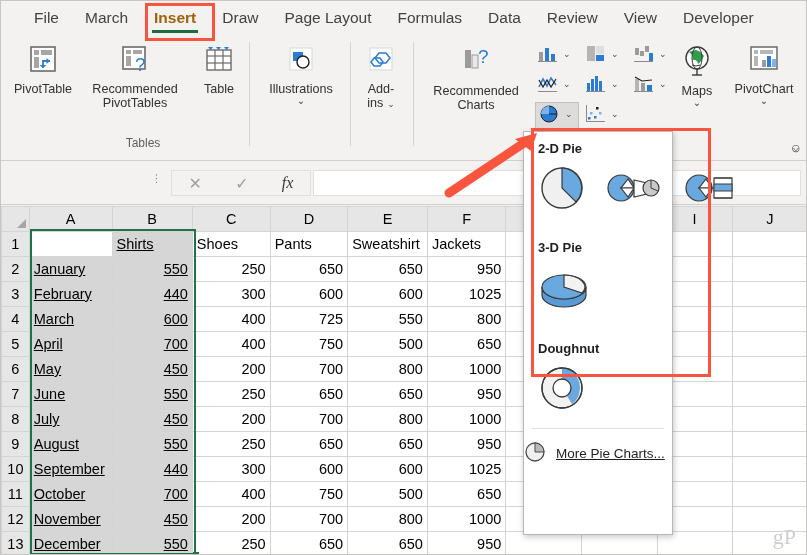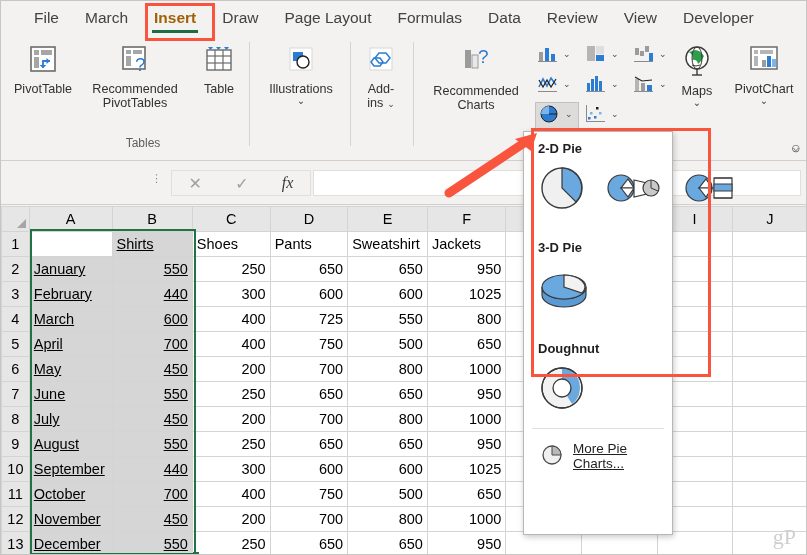--- a/index.html
+++ b/index.html
@@ -221,21 +221,21 @@
     display: flex; align-items: center;
     padding: 8px 0 10px 14px;
     gap: 20px;
   }
   .menu-div {
     height: 1px; background: #e0e0e0;
     margin: 2px 8px;
   }
   .menu-more {
     display: flex; align-items: center; gap: 10px;
-    padding: 10px 0 0 17px;
+    padding: 10px 0 0 0;
     font-size: 13.5px; color: #1f1f1f;
   }
   .menu-more .ul { text-decoration: underline; }
   .red-outline {
     position: absolute;
     left: 530px; top: 127px;
     width: 180px; height: 249px;
     border: 3px solid #f9543e;
     z-index: 35;
     pointer-events: none;

